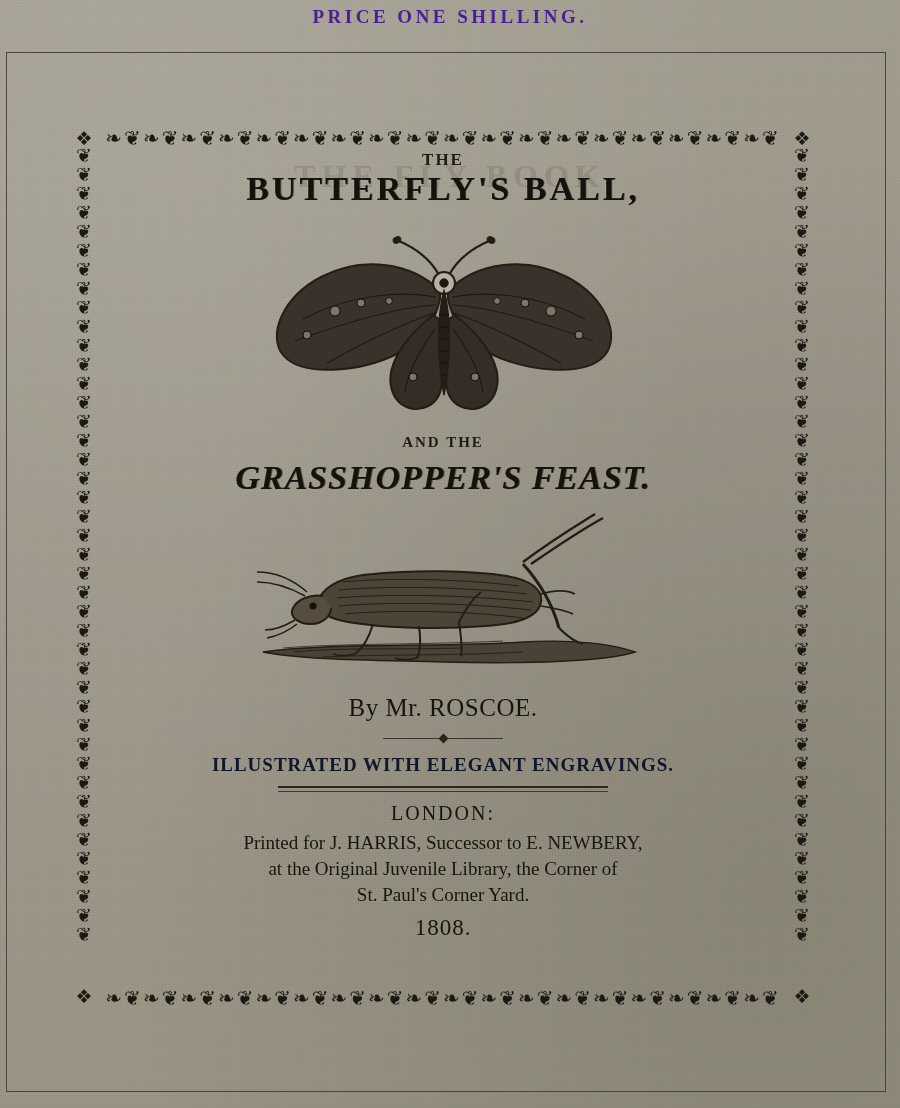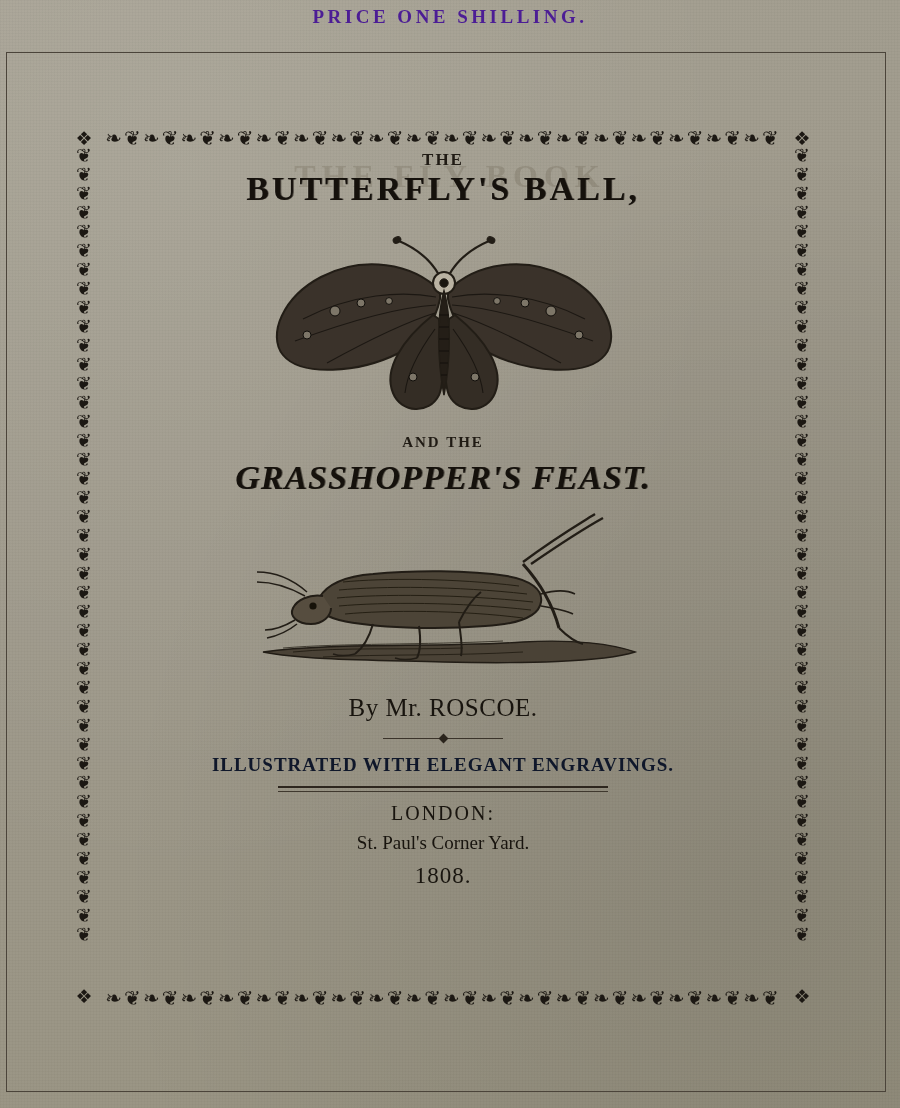--- a/index.html
+++ b/index.html
@@ -368,17 +368,19 @@
   <div class="byline">By Mr. ROSCOE.</div>
 
   <div class="rule-orn"></div>
 
   <div class="illustrated">ILLUSTRATED WITH ELEGANT ENGRAVINGS.</div>
 
   <div class="double-rule"></div>
 
   <div class="imprint">
     <div class="city">LONDON:</div>
+    <div>Printed for J. HARRIS, Successor to E. NEWBERY,</div>
+    <div>at the Original Juvenile Library, the Corner of</div>
     <div>St. Paul's Corner Yard.</div>
     <div class="year">1808.</div>
   </div>
 
 </div>
 
 </body></html>

